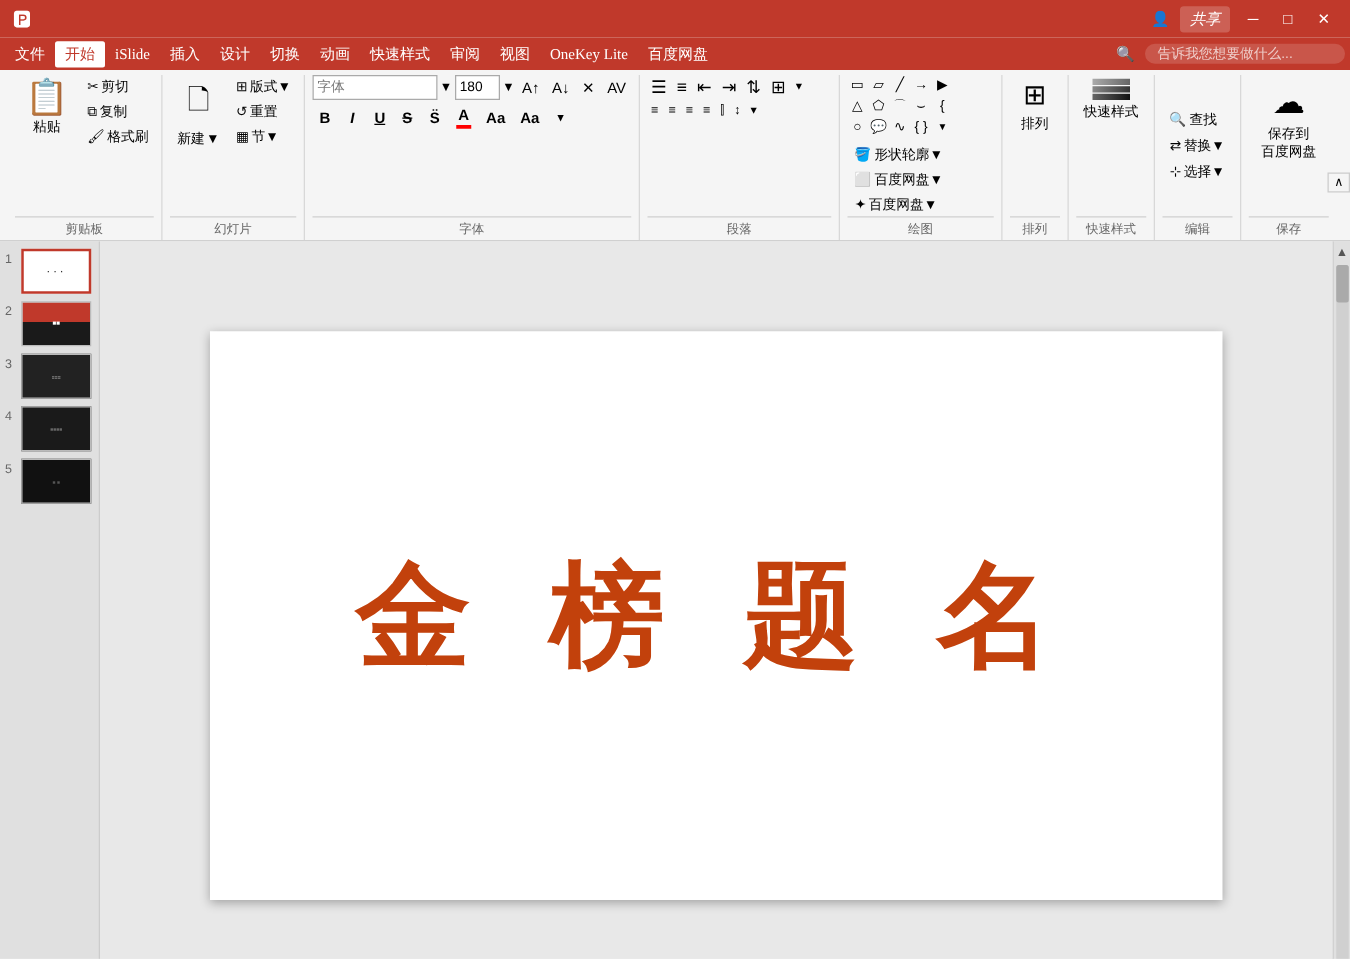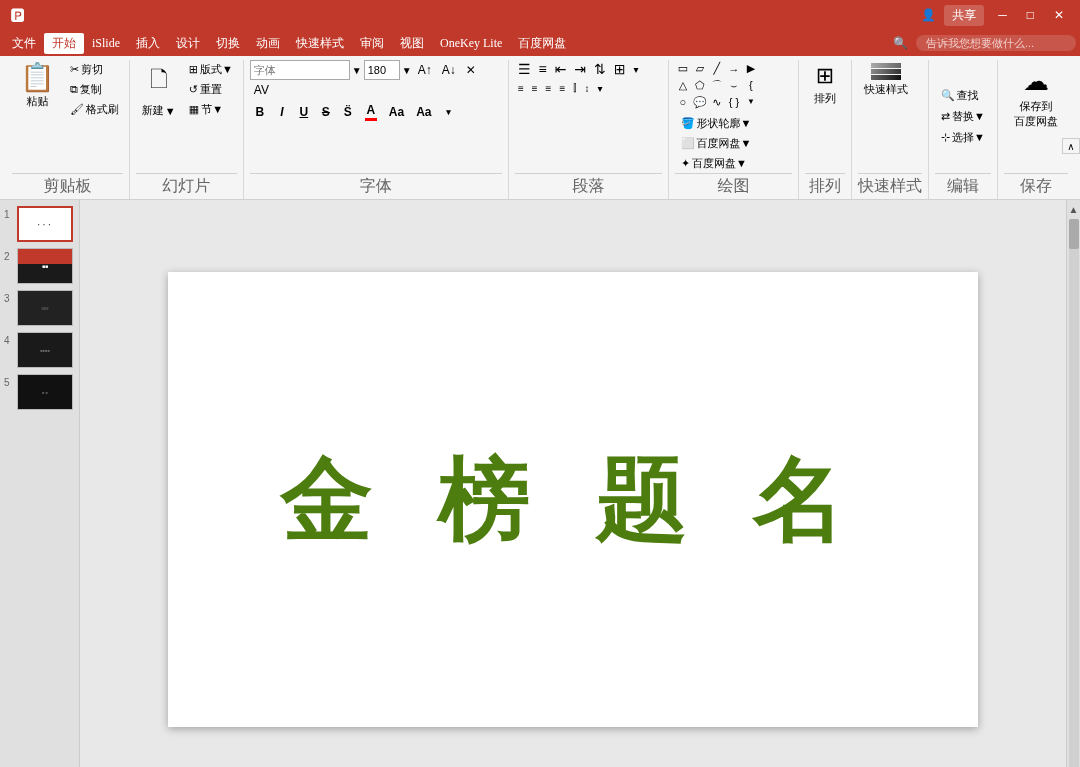--- a/index.html
+++ b/index.html
@@ -55,21 +55,21 @@
       min-width: fit-content;
     }
     .ribbon-group:last-child { border-right: none; }
     .ribbon-group-content {
       display: flex;
       align-items: flex-start;
       flex: 1;
       gap: 3px;
     }
     .ribbon-group-label {
-      font-size: 16px;
+      font-size: 10px;
       color: #666;
       text-align: center;
       padding-top: 2px;
       border-top: 1px solid #d0d0d0;
       margin-top: auto;
     }
     .ribbon-btn-large {
       display: flex;
       flex-direction: column;
       align-items: center;
@@ -169,22 +169,22 @@
       box-shadow: 0 2px 8px rgba(0,0,0,0.3);
       display: flex;
       align-items: center;
       justify-content: center;
       position: relative;
     }
     #slide-main-text {
       font-size: 92px;
       font-weight: bold;
       letter-spacing: 20px;
-      color: #4d7c0f;
-      font-family: Liberation Sans, sans-serif;
+      color: #c2410c;
+      font-family: Liberation Serif, serif;
       user-select: none;
       text-align: right;
     }
 
     
     #right-scroll {
       width: 14px;
       background: #e0e0e0;
       border-left: 1px solid #ccc;
       display: flex;
@@ -230,21 +230,21 @@
   </style>
 </head>
 <body>
 
 <div id="title-bar">
   <div class="title-left">
     <span style="font-size:16px;">🅿</span>
   </div>
   <div class="title-right">
     <span style="cursor:pointer;">👤</span>
-    <span style="cursor:pointer; padding:2px 8px; background:rgba(255,255,255,0.2); border-radius:3px;">共享</span>
+    <span style="cursor:pointer; padding:2px 8px; background:rgba(255,255,255,0.2); border-radius:3px;font-style:italic;">共享</span>
     <span style="cursor:pointer; padding:0 6px;">─</span>
     <span style="cursor:pointer; padding:0 6px;">□</span>
     <span style="cursor:pointer; padding:0 6px;">✕</span>
   </div>
 </div>
 
 <div id="menu-bar">
   <div class="menu-item">文件</div>
   <div class="menu-item active">开始</div>
   <div class="menu-item">iSlide</div>

